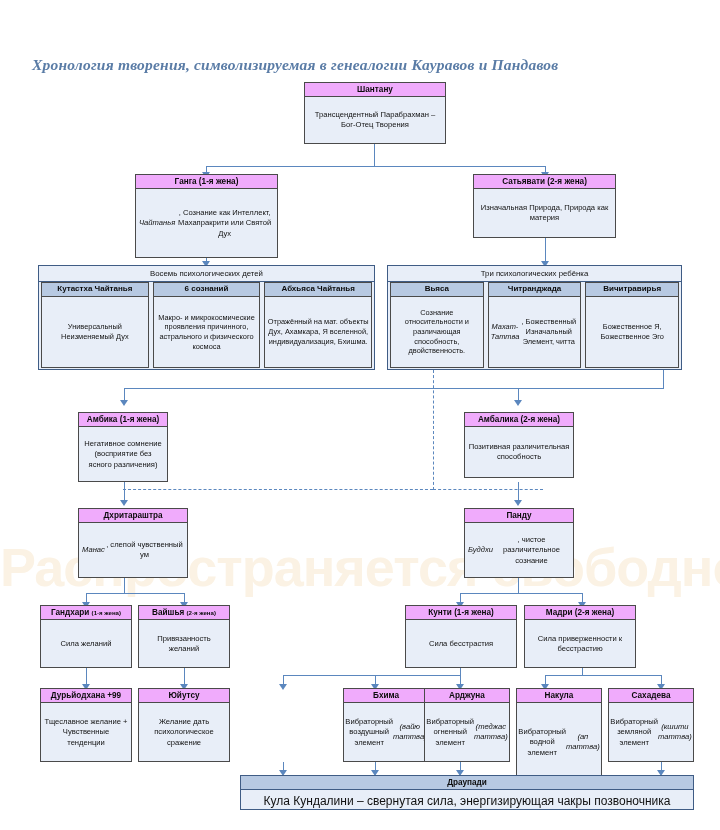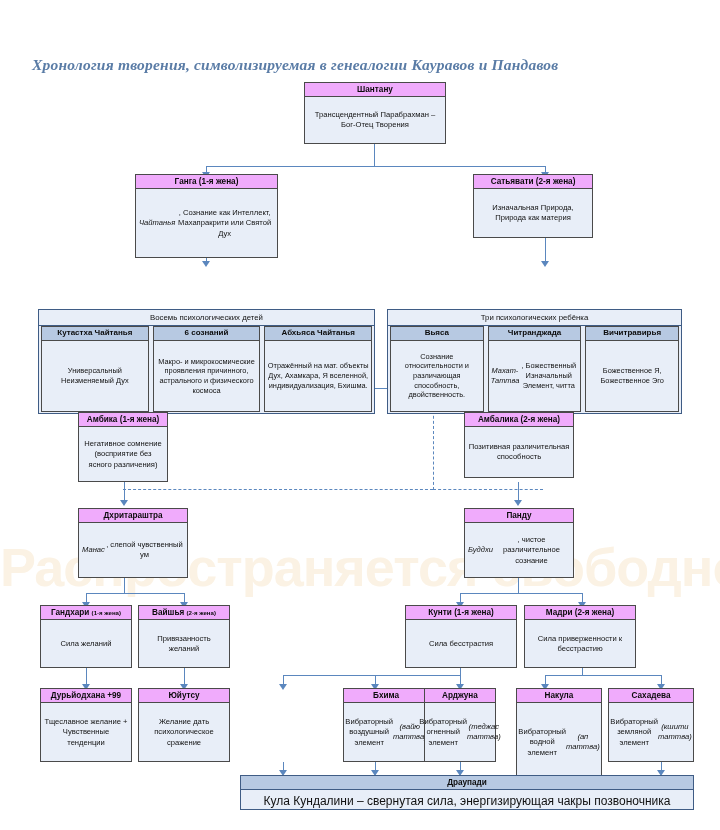--- a/index.html
+++ b/index.html
@@ -53,21 +53,20 @@
   }
   .box .bd i{font-style:italic;}
   .small-sub{font-size:6.1px;font-weight:700;}
 
   
   .group{
     position:absolute;box-sizing:border-box;
     border:1px solid #3f5c85;
     background:#e8eef8;
     z-index:2;
-    margin-top:44px;
   }
   .group > .ghd{
     box-sizing:border-box;
     font-size:7.8px;color:#111;text-align:center;
     padding:3px 2px;background:#e8eef8;
     border-bottom:1px solid #3f5c85;
   }
   .group > .gcols{
     display:flex;height:calc(100% - 15px);
     gap:4px;padding:0 2px 2px;box-sizing:border-box;
@@ -207,21 +206,21 @@
   <div class="box" style="left:304px;top:82px;width:142px;height:62px;">
     <div class="hd">Шантану</div>
     <div class="bd">Трансцендентный Парабрахман – Бог-Отец Творения</div>
   </div>
 
   <div class="box" style="left:135px;top:174px;width:143px;height:84px;">
     <div class="hd">Ганга (1-я жена)</div>
     <div class="bd"><i>Чайтанья</i>, Сознание как Интеллект, Махапракрити или Святой Дух</div>
   </div>
 
-  <div class="box" style="left:473px;top:174px;width:120px;height:64px;">
+  <div class="box" style="left:473px;top:174px;width:143px;height:64px;">
     <div class="hd">Сатьявати (2-я жена)</div>
     <div class="bd">Изначальная Природа, Природа как материя</div>
   </div>
 
   <div class="group" style="left:38px;top:265px;width:337px;height:105px;">
     <div class="ghd">Восемь психологических детей</div>
     <div class="gcols">
       <div class="gcol">
         <div class="hd">Кутастха Чайтанья</div>
         <div class="bd">Универсальный Неизменяемый Дух</div>
@@ -310,21 +309,21 @@
     <div class="hd">Юйутсу</div>
     <div class="bd">Желание дать психологическое сражение</div>
   </div>
 
 
   <div class="box" style="left:343px;top:688px;width:86px;height:74px;">
     <div class="hd">Бхима</div>
     <div class="bd">Вибраторный воздушный элемент <i>(вайю таттва)</i></div>
   </div>
 
-  <div class="box" style="left:424px;top:688px;width:72px;height:74px;">
+  <div class="box" style="left:424px;top:688px;width:86px;height:74px;">
     <div class="hd">Арджуна</div>
     <div class="bd">Вибраторный огненный элемент <i>(теджас таттва)</i></div>
   </div>
 
   <div class="box" style="left:516px;top:688px;width:86px;height:94px;">
     <div class="hd">Накула</div>
     <div class="bd">Вибраторный водной элемент <i>(ап таттва)</i></div>
   </div>
 
   <div class="box" style="left:608px;top:688px;width:86px;height:74px;">

